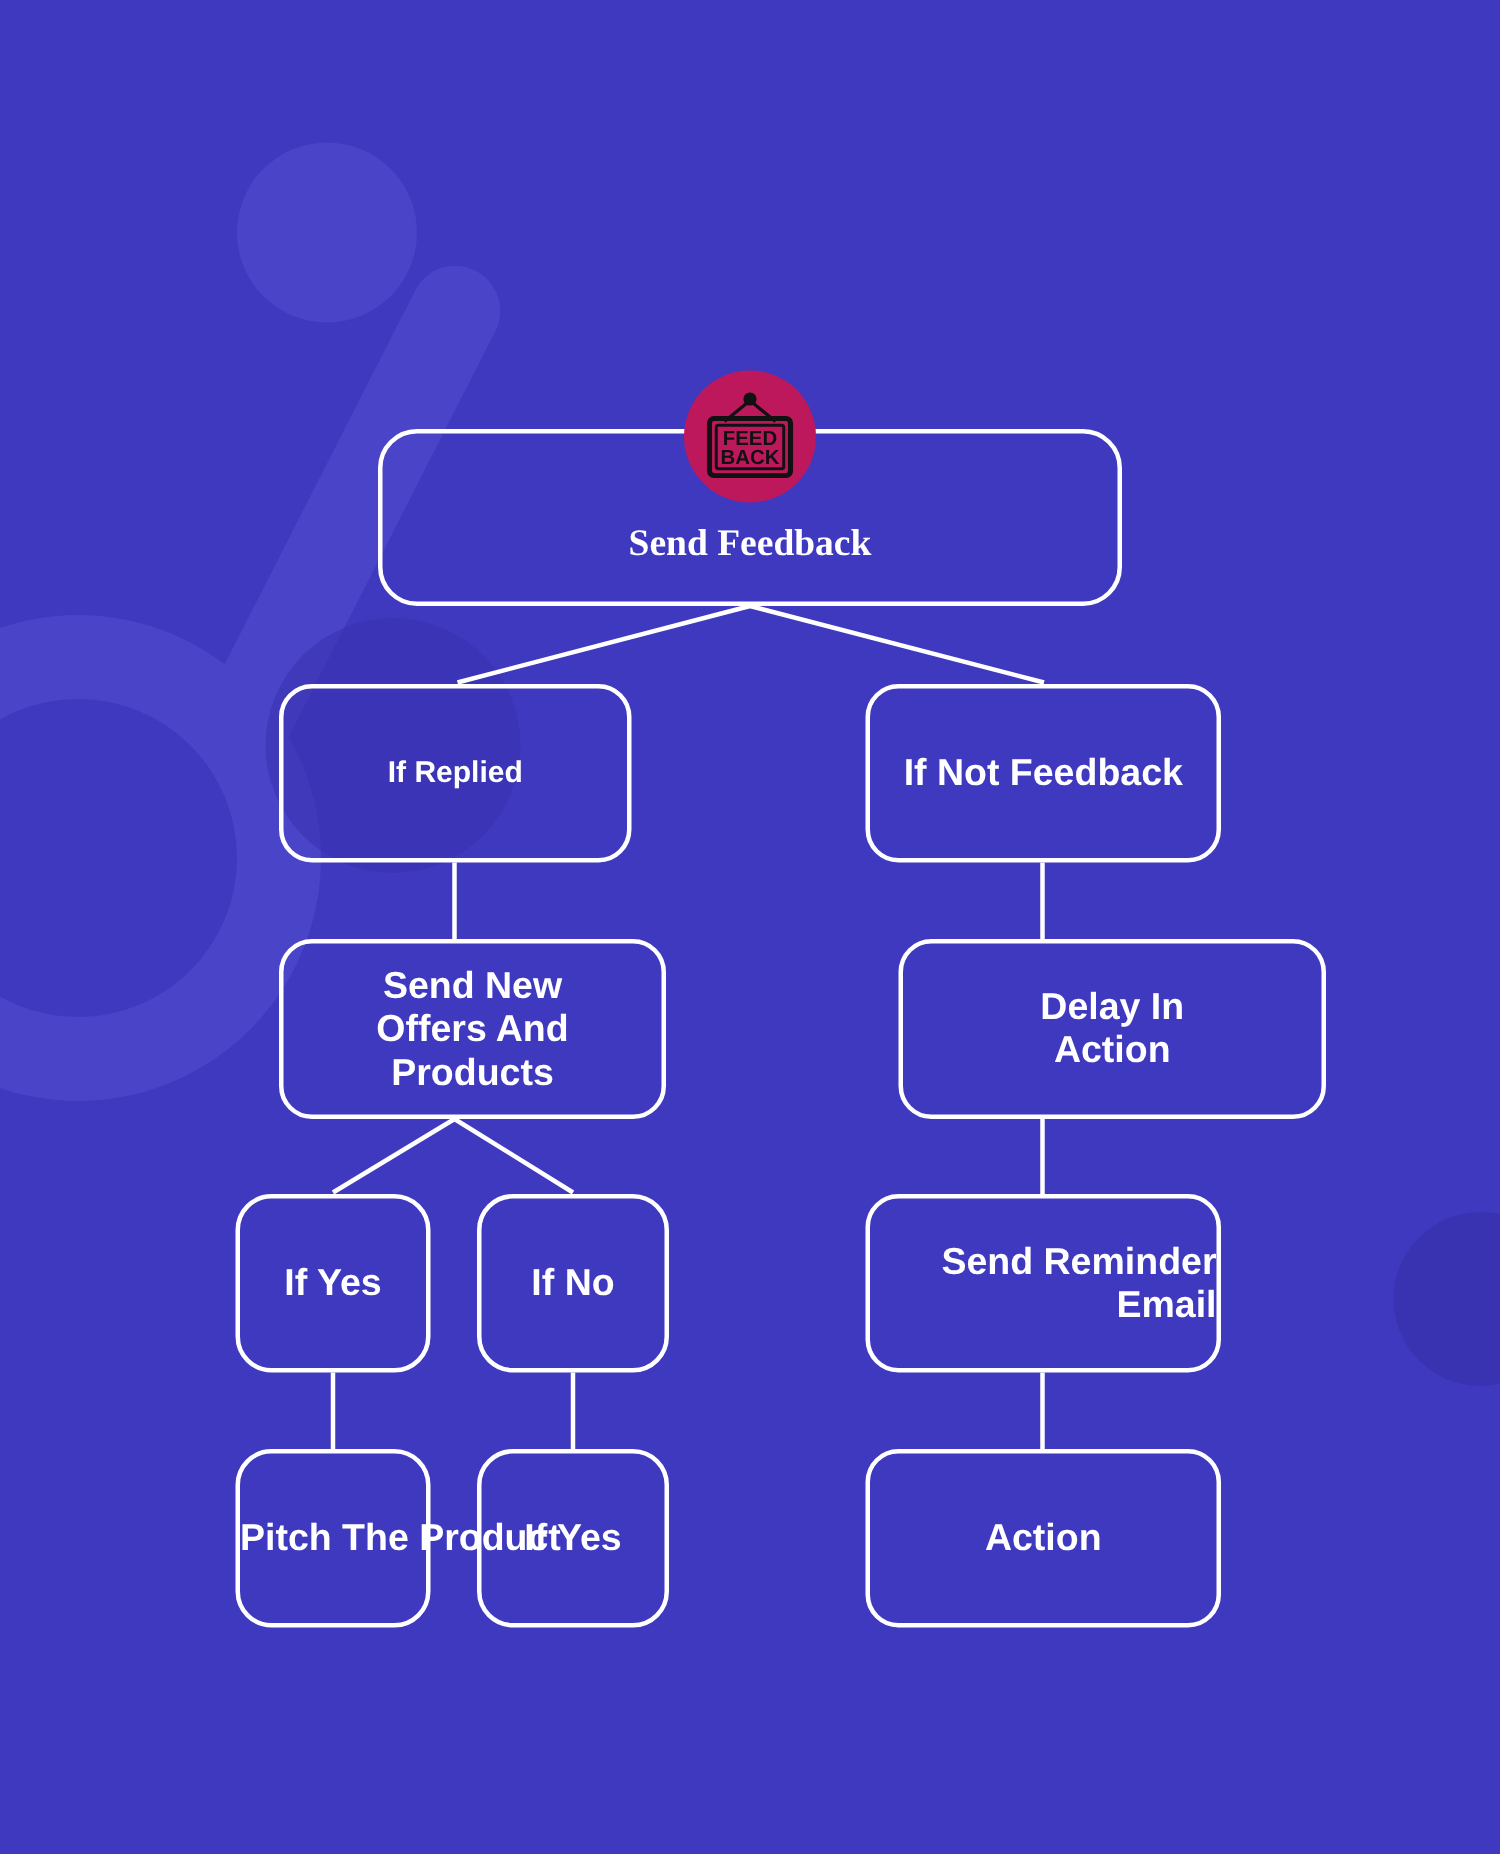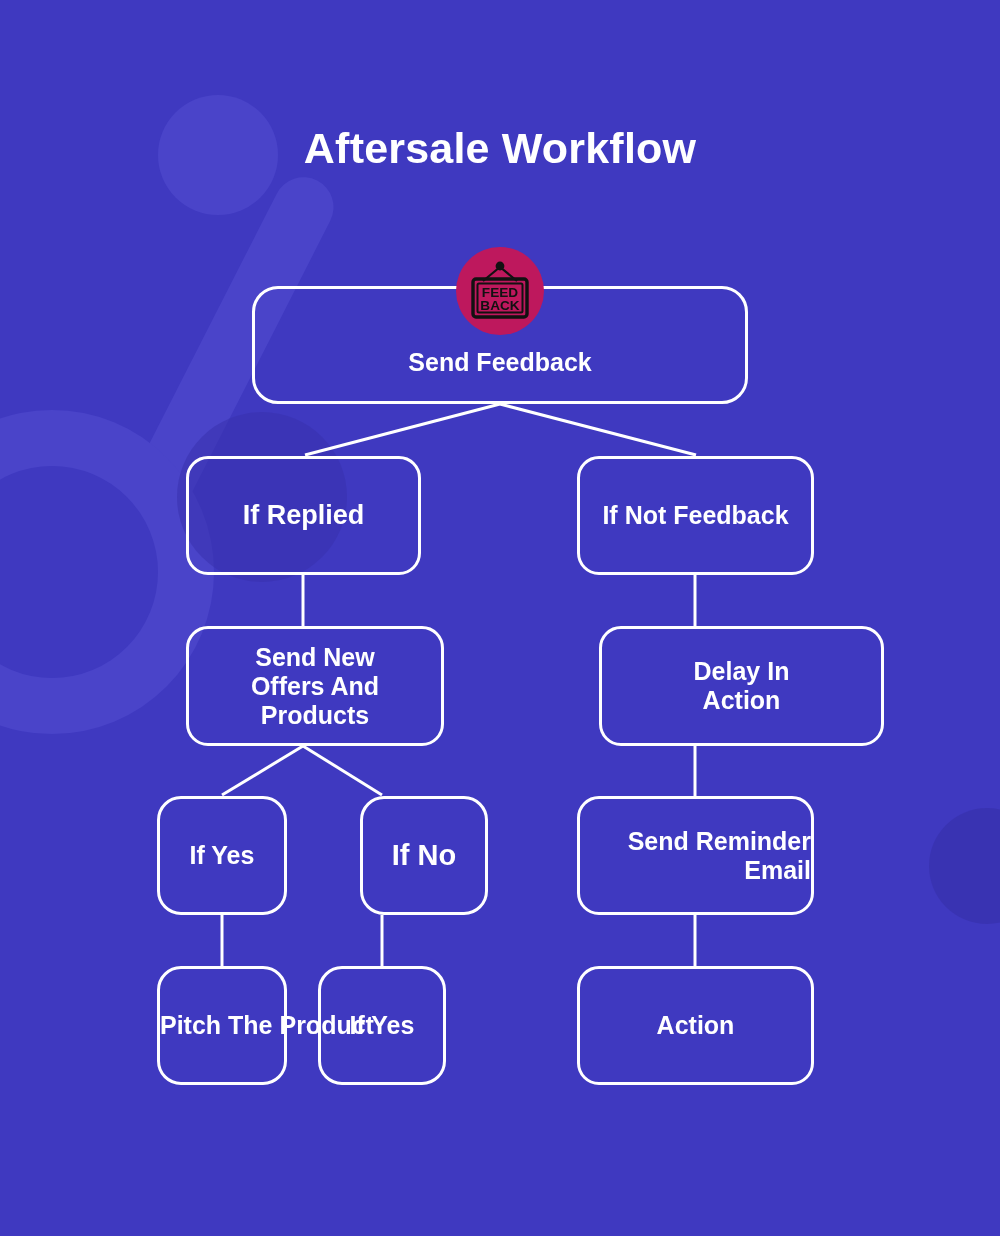--- a/index.html
+++ b/index.html
@@ -61,31 +61,31 @@
     text-align: center;
     line-height: 1.16;
     z-index: 3;
   }
   .node .label {
     white-space: pre-line;
     width: 100%;
   }
 
   
-  .n-root     { left: 252px; top: 286px;  width: 496px; height: 118px; font-size: 25px; border-radius: 26px; }
+  .n-root     { left: 252px; top: 286px;  width: 496px; height: 118px; font-size: 25px; border-radius: 26px; font-family: Liberation Serif, serif; }
   .n-root .label { padding-top: 34px; }
 
-  .n-replied  { left: 186px; top: 456px;  width: 235px; height: 119px; font-size: 27px; }
+  .n-replied  { left: 186px; top: 456px;  width: 235px; height: 119px; font-size: 20px; }
   .n-notreplied { left: 577px; top: 456px; width: 237px; height: 119px; font-size: 25px; }
 
   .n-offers   { left: 186px; top: 626px;  width: 258px; height: 120px; font-size: 25px; }
   .n-delay    { left: 599px; top: 626px;  width: 285px; height: 120px; font-size: 25px; }
 
   .n-ifyes1   { left: 157px; top: 796px;  width: 130px; height: 119px; font-size: 25px; border-radius: 24px; }
-  .n-ifno     { left: 318px; top: 796px;  width: 128px; height: 119px; font-size: 29px; border-radius: 24px; margin-left: 42px; }
+  .n-ifno     { left: 318px; top: 796px;  width: 128px; height: 119px; font-size: 25px; border-radius: 24px; }
   .n-reminder { left: 577px; top: 796px;  width: 237px; height: 119px; font-size: 25px; text-align: right; }
 
   .n-pitch    { left: 157px; top: 966px;  width: 130px; height: 119px; font-size: 25px; border-radius: 24px; }
   .n-pitch .label { white-space: nowrap; }
   .n-ifyes2   { left: 318px; top: 966px;  width: 128px; height: 119px; font-size: 25px; border-radius: 24px; }
   .n-action   { left: 577px; top: 966px;  width: 237px; height: 119px; font-size: 25px; }
 
   
   #feedback-badge {
     position: absolute;
@@ -113,21 +113,20 @@
 
     <g>
       <circle cx="52" cy="572" r="162" fill="#4a44c9"></circle>
       <circle cx="52" cy="572" r="106" fill="#3f39c0"></circle>
     </g>
 
     <circle cx="262" cy="497" r="85" fill="#3832ad" opacity="0.55"></circle>
     <circle cx="987" cy="866" r="58" fill="#3832ad" opacity="0.75"></circle>
   </svg>
 
-  <div id="page-title">Aftersale Workflow</div>
 
   <svg id="connectors" viewBox="0 0 1000 1236" width="1000" height="1236" aria-hidden="true">
     <g stroke="#ffffff" stroke-width="3" fill="none" stroke-linecap="butt">
 
       <path d="M500 404 L305 455"></path>
       <path d="M500 404 L696 455"></path>
 
       <path d="M303 575 L303 627"></path>
 
       <path d="M695 575 L695 627"></path>

